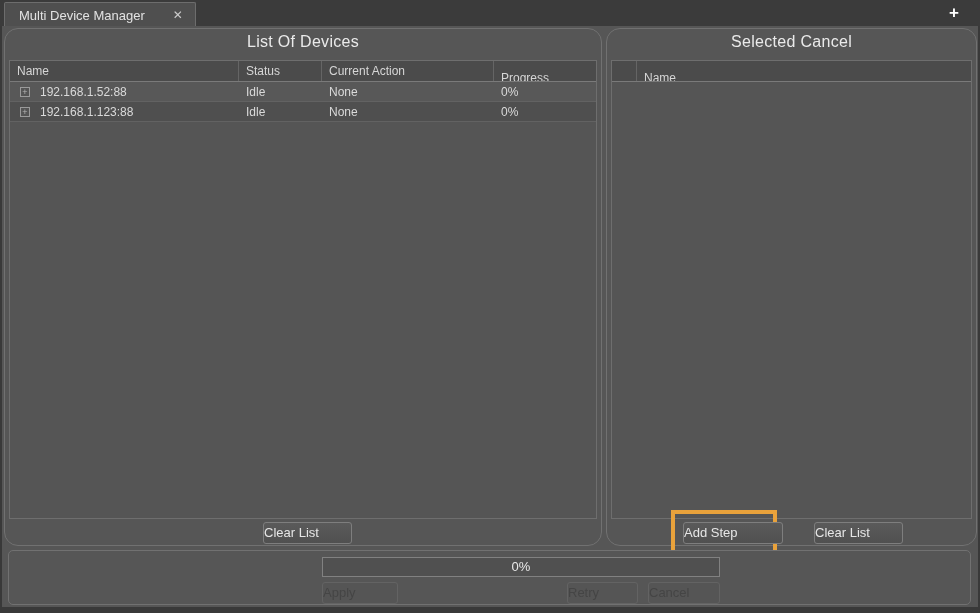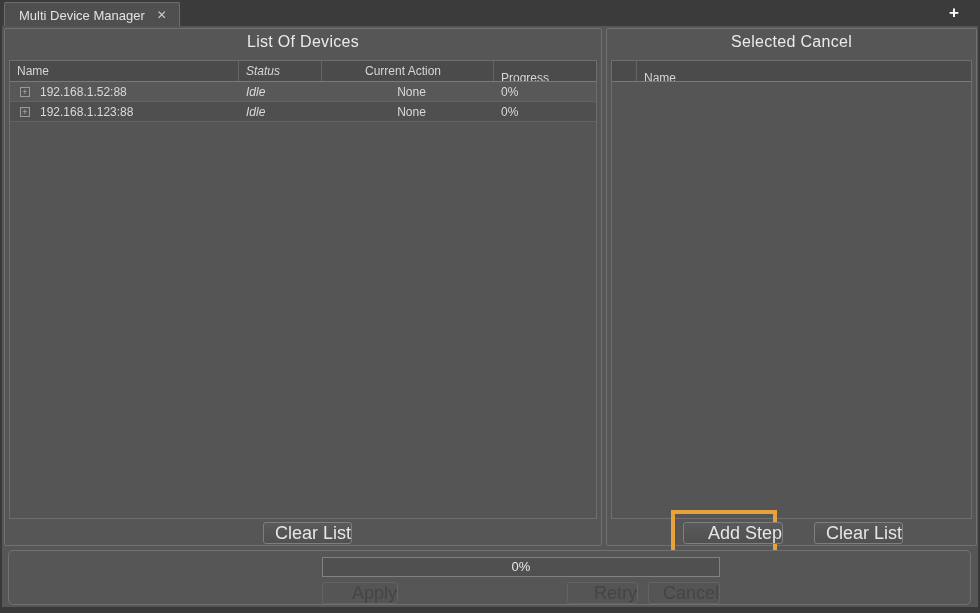--- a/index.html
+++ b/index.html
@@ -9,64 +9,64 @@
     background: #393939;
     font-family: "Liberation Sans", "DejaVu Sans", sans-serif;
     color: #dcdcdc;
   }
   
   .tabbar { position:absolute; left:0; top:0; width:980px; height:26px; background:#3b3b3b; }
   .tab {
     position:absolute; left:4px; top:2px; height:25px;
     background:#4f4f4f; border:1px solid #6d6d6d; border-bottom:none;
     border-radius:2px 2px 0 0;
-    display:flex; align-items:center; gap:12px; padding:0 12px 0 14px;
+    display:flex; align-items:center; gap:28px; padding:0 12px 0 14px;
     font-size:13px; color:#e2e2e2; white-space:nowrap;
   }
   .tab-close { font-size:12px; font-weight:bold; color:#cccccc; cursor:default; }
   .newtab-btn {
     position:absolute; right:16px; top:3px; width:20px; height:20px;
     color:#ffffff; font-size:17px; font-weight:bold; text-align:center; line-height:20px;
   }
   
   .content-bg { position:absolute; left:2px; top:26px; width:976px; height:581px; background:#565656; }
   
-  .panel { position:absolute; top:28px; height:518px; background:#565656; border:1px solid #717171; border-radius:2px; }
+  .panel { position:absolute; top:28px; height:518px; background:#565656; border:1px solid #717171; border-radius:14px; }
   .panel-left  { left:4px;  width:598px; }
   .panel-right { left:606px; width:371px; }
   .panel-title { text-align:center; margin-top:4px; font-size:16px; color:#eaeaea; letter-spacing:0.3px; }
   
   .grid { position:absolute; left:4px; top:31px; background:#555555; border:1px solid #6e6e6e; overflow:hidden; }
   .grid-left  { width:588px; height:459px; }
   .grid-right { width:361px; height:459px; }
   .grid-header { display:flex; height:21px; background:#4b4b4b; border-bottom:1px solid #7a7a7a; }
   .hcell {
     font-size:12px; color:#d6d6d6; padding:3px 16px 0 7px;
     border-right:1px solid #656565; overflow:hidden; white-space:nowrap;
   }
   .hcell:last-child { border-right:none;margin-top:7px; }
-  .w-name   { width:229px; } .w-status { width:83px;font-style:italic; }
-  .w-action { width:172px;text-align:center; } .w-prog   { flex:1; }
+  .w-name   { width:229px; } .w-status { width:83px; }
+  .w-action { width:172px; } .w-prog   { flex:1; }
   .w-gutter { width:25px; }  .w-rname  { flex:1; }
   .grid-row { display:flex; height:20px; font-size:12px; color:#dadada; border-bottom:1px solid #626262; }
   .row-odd  { background:#585858; }
   .row-even { background:#4f4f4f; }
   .cell { padding:3px 0 0 7px; overflow:hidden; white-space:nowrap; }
   .name-cell { display:flex; align-items:center; padding-top:0; }
   .expander {
     width:10px; height:10px; margin:0 10px 0 3px; flex:0 0 auto;
     border:1px solid #9a9a9a; background:#545454; color:#b5b5b5;
     font-size:9px; line-height:8px; text-align:center;
   }
   
   .btn {
     position:absolute; height:22px;
     background:linear-gradient(#5a5a5a,#505050);
     border:1px solid #7e7e7e; border-radius:3px;
-    color:#e6e6e6; font-size:18px; text-align:right; line-height:20px;
+    color:#e6e6e6; font-size:13px; text-align:left; line-height:20px;
   }
   .btn-disabled {
     background:#555555; border:1px solid #636363; color:#454545;
   }
   .left-clear { left:258px; top:493px; width:89px; }
   .add-step   { left:76px;  top:493px; width:100px; }
   .right-clear{ left:207px; top:493px; width:89px; }
   .highlight-box {
     position:absolute; left:64px; top:481px; width:106px; height:46px;
     border:4px solid #E9A23B; pointer-events:none;

